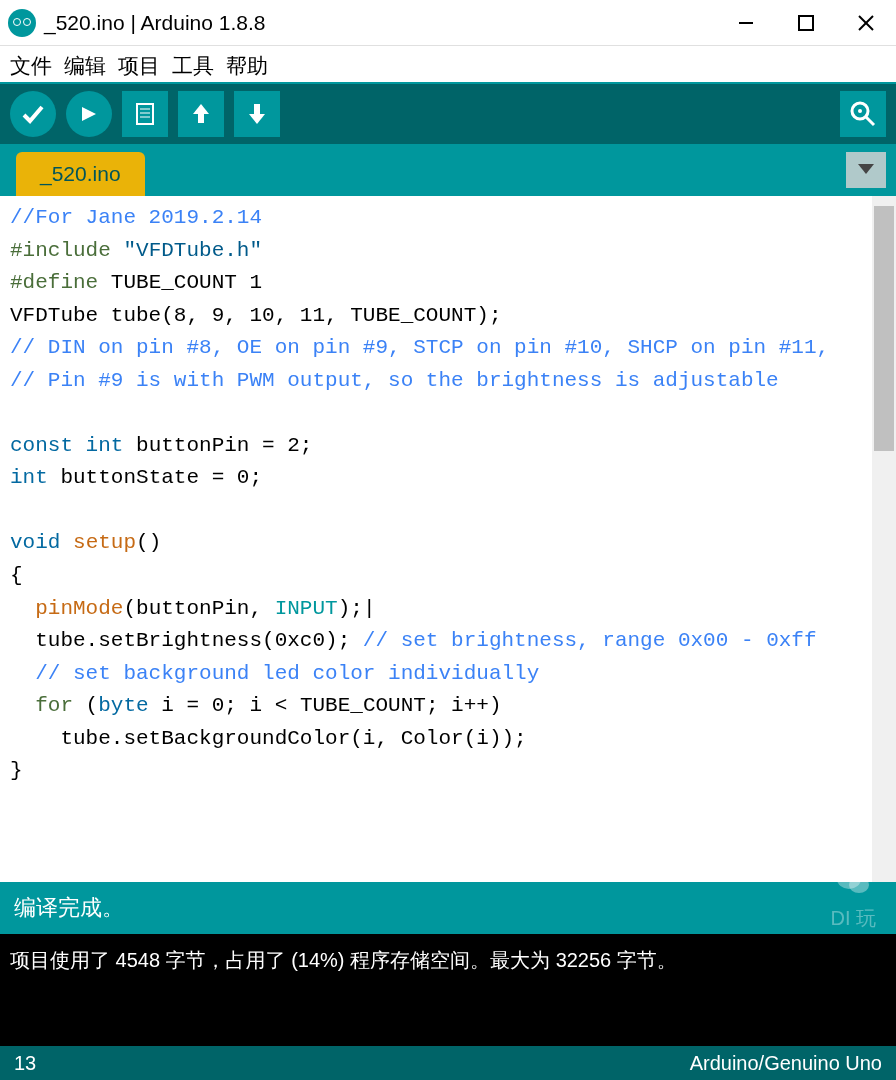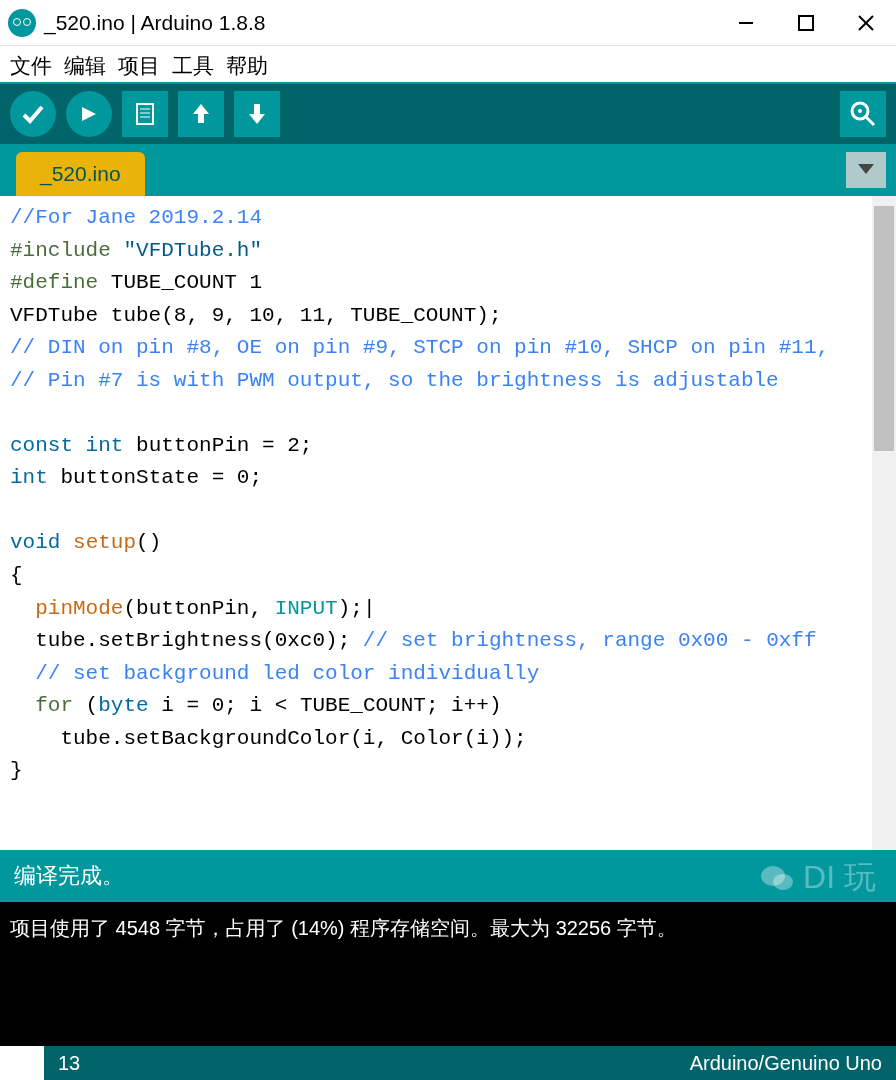--- a/index.html
+++ b/index.html
@@ -178,43 +178,43 @@
 }
 .status-text {
   color: #fff;
   font-size: 22px;
 }
 .watermark {
   position: absolute;
   right: 20px;
   bottom: 2px;
   color: rgba(255,255,255,0.35);
-  font-size: 32px;
+  font-size: 20px;
   display: flex;
   align-items: center;
   gap: 8px;
+  flex-direction: column;
 }
 .console {
-  height: 144px;
+  height: 112px;
   background: #000;
   color: #fff;
   font-size: 20px;
   padding: 10px 16px 4px 10px;
   line-height: 1.6;
   font-family: "Microsoft YaHei", sans-serif;
 }
 .bottombar {
   height: 34px;
   background: #006468;
   display: flex;
   align-items: center;
   padding: 0 14px;
   color: #fff;
   font-size: 20px;
-  margin-left: 44px;
 }
 .bottom-spacer { flex: 1; }
 svg { display: block; }
 </style>
 </head>
 <body>
 
 <div class="titlebar">
   <div class="app-icon">
     <div class="app-icon-inner">
@@ -301,21 +301,21 @@
       </svg>
   </div>
 </div>
 
 <div class="editor-area">
   <div class="code"><span class="c-comment">//For Jane 2019.2.14</span>
 <span class="c-pp">#include</span><span class="c-string"> "VFDTube.h"</span>
 <span class="c-pp">#define</span><span> TUBE_COUNT 1</span>
 <span>VFDTube tube(8, 9, 10, 11, TUBE_COUNT);</span>
 <span class="c-comment">// DIN on pin #8, OE on pin #9, STCP on pin #10, SHCP on pin #11,</span>
-<span class="c-comment">// Pin #7 is with PWM output, so the brightness is adjustable</span>
+<span class="c-comment">// Pin #9 is with PWM output, so the brightness is adjustable</span>
 <span></span>
 <span class="c-kw">const</span><span class="c-kw"> int</span><span> buttonPin = 2;</span>
 <span class="c-kw">int</span><span> buttonState = 0;</span>
 <span></span>
 <span class="c-kw">void</span><span class="c-fn"> setup</span><span>()</span>
 <span>{</span>
 <span class="c-fn">  pinMode</span><span>(buttonPin, </span><span class="c-const">INPUT</span><span>);</span>|
 <span>  tube.setBrightness(0xc0); </span><span class="c-comment">// set brightness, range 0x00 - 0xff</span>
 <span class="c-comment">  // set background led color individually</span>
 <span class="c-pp">  for</span><span> (</span><span class="c-kw">byte</span><span> i = 0; i &lt; TUBE_COUNT; i++)</span>

